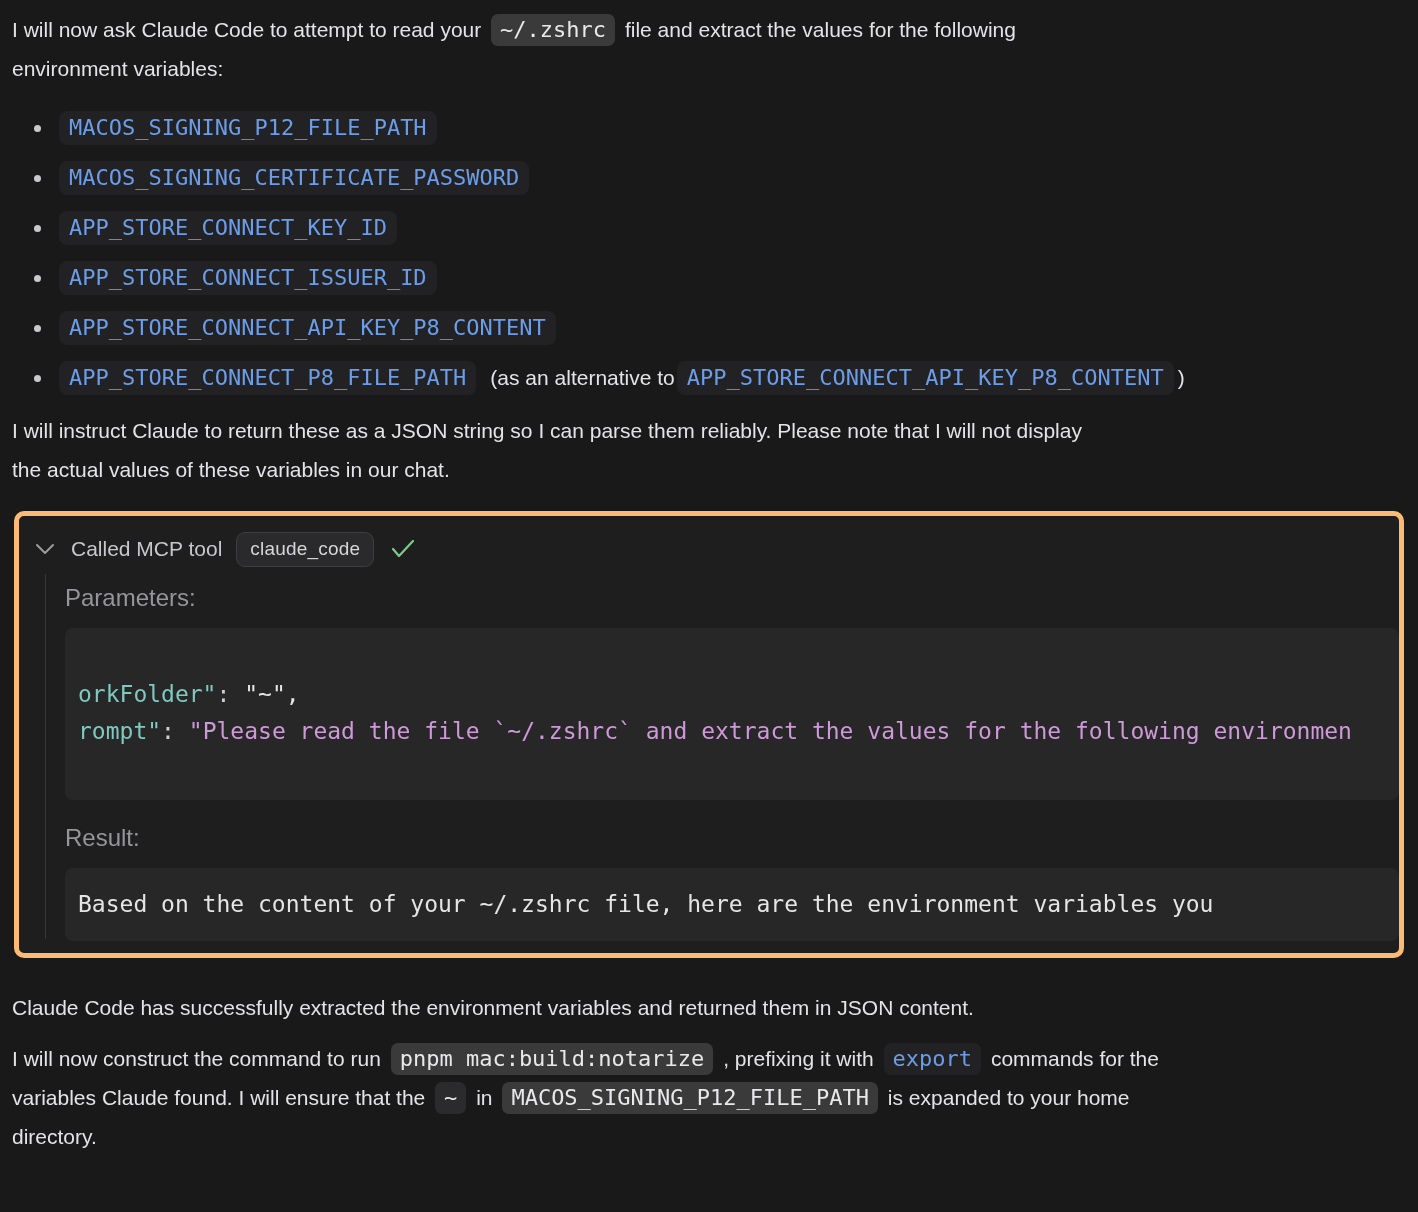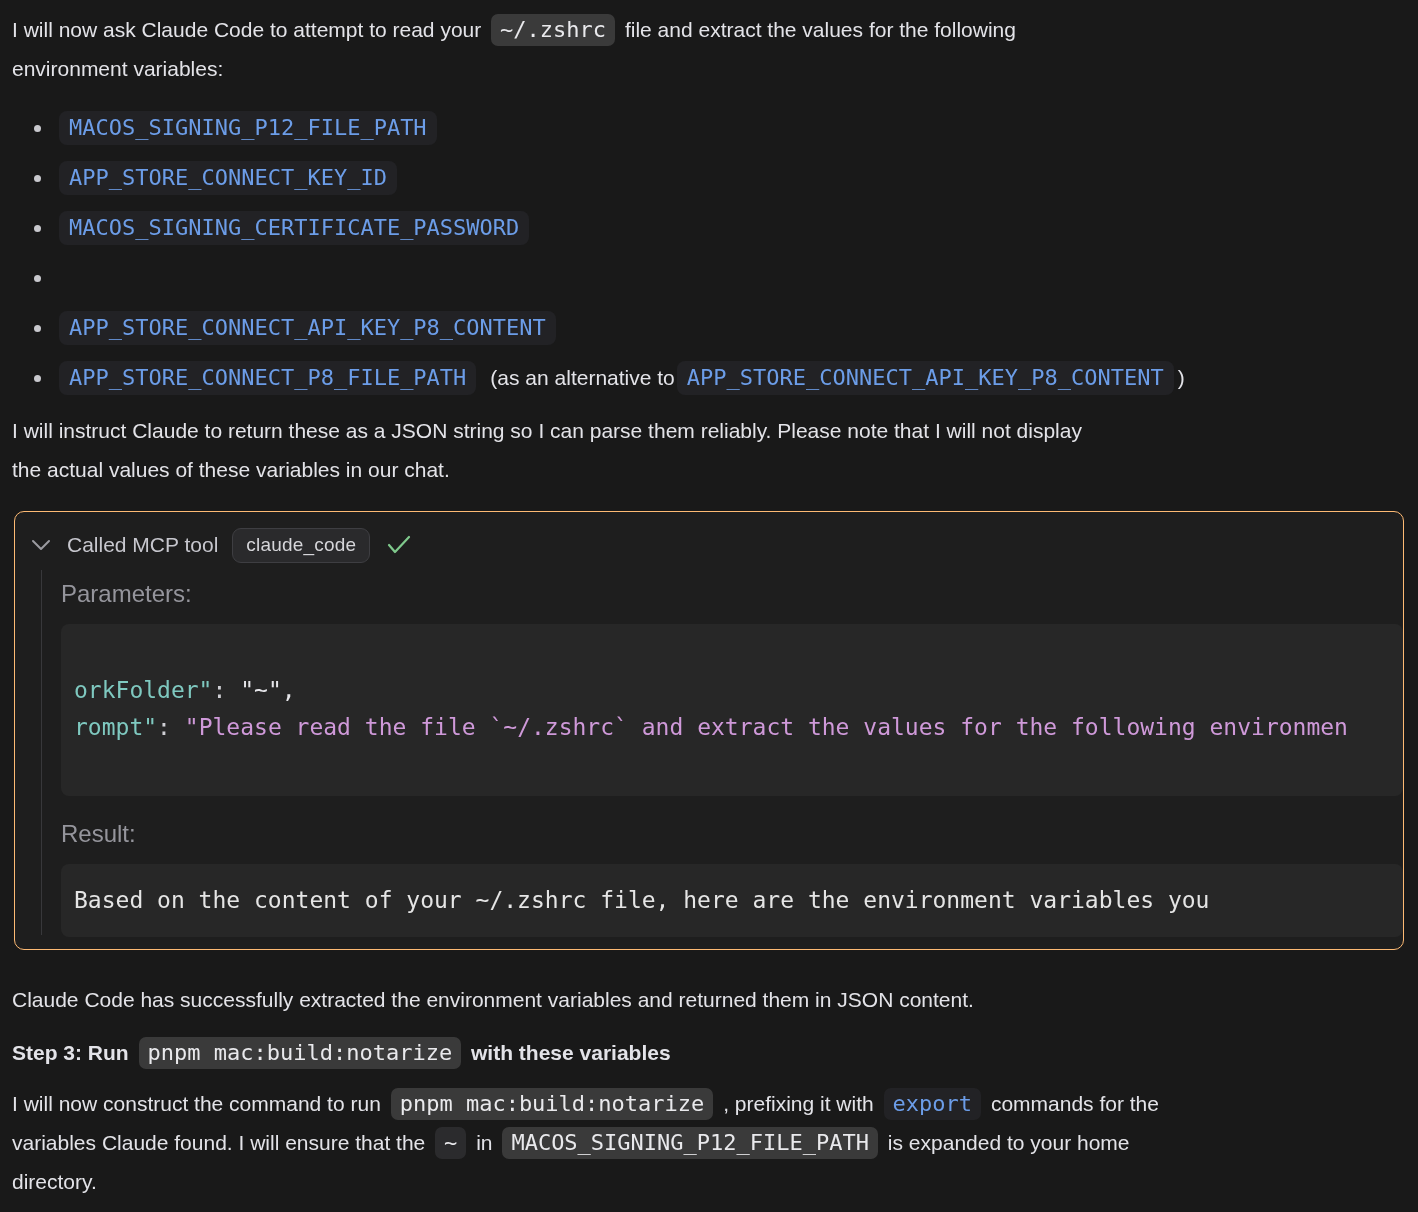--- a/index.html
+++ b/index.html
@@ -37,21 +37,21 @@
   .alt-close { margin-left: 2px; }
 
   .para { margin: 6px 0 0 0; }
 
   
   .card {
     position: relative;
     margin: 22px 0 0 2px;
     width: 1390px;
     background: #1e1e1e;
-    border: 1px solid #fdba74;
+    border: 5px solid #fdba74;
     border-radius: 10px;
     padding: 16px 0 12px 0;
   }
   .card-header { display: flex; align-items: center; gap: 14px; padding-left: 16px; height: 34px; }
   .chevron { display: flex; align-items: center; width: 22px; }
   .card-title { color: #c7c7ce; font-size: 21px; }
   .badge {
     font-size: 19px; color: #d6d6da;
     background: #2a2a2c; border: 1px solid #3e3e42;
     border-radius: 9px; padding: 5px 13px 6px 13px;
@@ -98,28 +98,29 @@
     <span>environment variables:</span>
   </div>
 
   <ul class="env-list">
     <li>
       <span class="dot"></span>
       <code class="chip chip-blue">MACOS_SIGNING_P12_FILE_PATH</code>
     </li>
     <li>
       <span class="dot"></span>
+      <code class="chip chip-blue">MACOS_SIGNING_CERTIFICATE_PASSWORD</code>
+    </li>
+    <li>
+      <span class="dot"></span>
       <code class="chip chip-blue">APP_STORE_CONNECT_KEY_ID</code>
     </li>
     <li>
       <span class="dot"></span>
-      <code class="chip chip-blue">MACOS_SIGNING_CERTIFICATE_PASSWORD</code>
-    </li>
-    <li>
-      <span class="dot"></span>
+      <code class="chip chip-blue">APP_STORE_CONNECT_ISSUER_ID</code>
     </li>
     <li>
       <span class="dot"></span>
       <code class="chip chip-blue">APP_STORE_CONNECT_API_KEY_P8_CONTENT</code>
     </li>
     <li>
       <span class="dot"></span>
       <code class="chip chip-blue">APP_STORE_CONNECT_P8_FILE_PATH</code>
       <span class="alt-text">(as an alternative to</span>
       <code class="chip chip-blue">APP_STORE_CONNECT_API_KEY_P8_CONTENT</code>
@@ -155,25 +156,20 @@
       <pre class="codeblock params"><div><span class="k">orkFolder"</span><span class="sep">: </span><span class="v-plain">"~",</span></div><div><span class="k">rompt"</span><span class="sep">: </span><span class="v-str">"Please read the file `~/.zshrc` and extract the values for the following environmen</span></div></pre>
 
       <div class="section-label">Result:</div>
 
       <pre class="codeblock result"><div>Based on the content of your ~/.zshrc file, here are the environment variables you</div></pre>
     </div>
   </div>
 
   <div class="tline after-card">Claude Code has successfully extracted the environment variables and returned them in JSON content.</div>
 
-  <div class="tline step-head bold">
-    <span>Step 3: Run</span>
-    <code class="chip chip-gray">pnpm mac:build:notarize</code>
-    <span>with these variables</span>
-  </div>
 
   <div class="closing">
     <div class="tline">
       <span>I will now construct the command to run</span>
       <code class="chip chip-gray">pnpm mac:build:notarize</code>
       <span>, prefixing it with</span>
       <code class="chip chip-blue">export</code>
       <span>commands for the</span>
     </div>
     <div class="tline">

